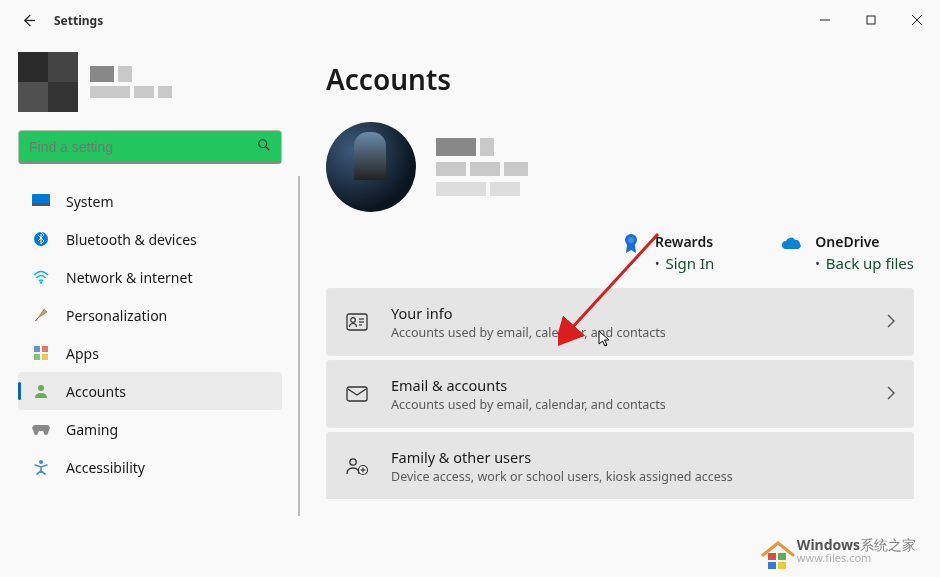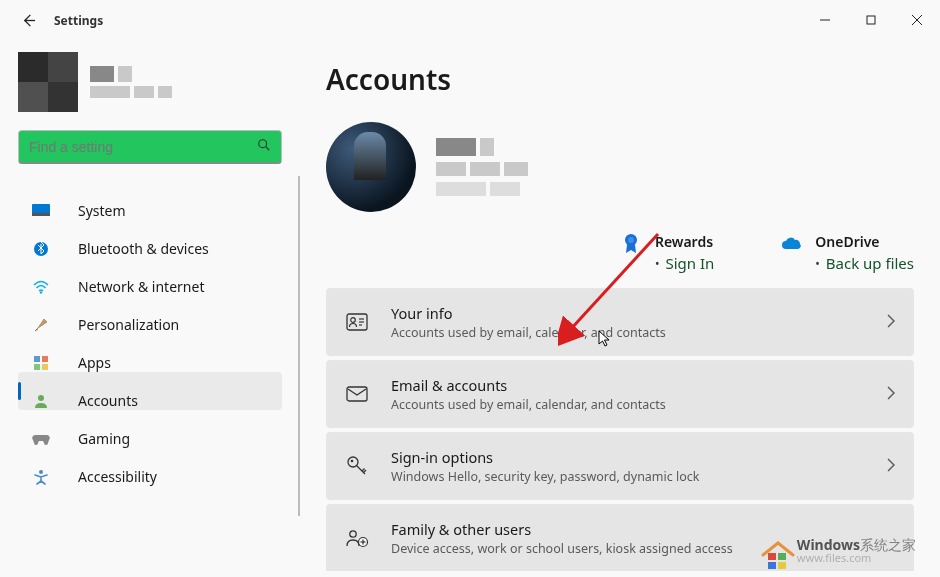--- a/index.html
+++ b/index.html
@@ -25,21 +25,21 @@
   .profile-text .row { display:flex; gap:4px; }
   .profile-text .blk { background:#c9c9c9; height:12px; }
   .search-wrap { padding: 8px 18px 12px 18px; }
   .search-box { width: 264px; height: 34px; border: 1px solid #bdbdbd; border-bottom: 2px solid #888; border-radius: 4px; background: #22c55e; display: flex; align-items: center; padding: 0 10px; }
   .search-box input { border: none; outline: none; flex: 1; font-size: 14px; background: transparent; color: #333; }
   .search-icon { font-size: 13px; color: #444; }
 
   .nav-scroll { position:relative; }
   .nav-scroll::after { content:""; position:absolute; right:0; top:0; width:2px; height:340px; background:#bbb; }
   .nav-list { list-style: none; padding: 6px 18px 0 18px; }
-  .nav-item { display: flex; align-items: flex-end; height: 38px; gap: 28px; padding: 0 14px; border-radius: 4px; font-size: 14px; cursor:pointer; }
+  .nav-item { display: flex; align-items: center; height: 38px; gap: 16px; padding: 0 14px; border-radius: 4px; font-size: 14px; cursor:pointer; }
   .nav-item.selected { background: #eaeaea; position:relative; }
   .nav-item.selected::before { content:""; position:absolute; left:0; top:10px; bottom:10px; width:3px; background:#0067c0; border-radius:2px; }
   .nav-icon { width: 18px; height: 18px; display:flex; align-items:center; justify-content:center; font-size:14px; }
   .nav-label { color:#1a1a1a; }
 
   
   .content { flex:1; padding: 20px 26px 0 26px; overflow-y:auto; }
   .page-title { font-size: 28px; font-weight: 600; margin-bottom: 24px; }
   .account-header { display:flex; align-items:center; gap:20px; margin-bottom: 20px; }
   .avatar { width: 90px; height: 90px; border-radius: 50%; background: radial-gradient(circle at 30% 30%, #3e5a7a, #0a1520 70%); position:relative; overflow:hidden; }
@@ -302,36 +302,20 @@
           </span>
         <div class="card-body">
           <span class="card-title">Email &amp; accounts</span>
           <span class="card-sub">Accounts used by email, calendar, and contacts</span>
         </div>
         <span class="chev"><svg width="8" height="14">
               <path d="M1 1 L7 7 L1 13" fill="none" stroke="#555" stroke-width="1.4"></path>
             </svg></span>
       </div>
 
-      <div class="card">
-        <span class="cicon">
-            <svg width="22" height="22" viewBox="0 0 22 22">
-              <circle cx="7" cy="7" r="5" fill="none" stroke="#333" stroke-width="1.3"></circle>
-              <circle cx="6" cy="6" r="1.3" fill="#333"></circle>
-              <path d="M10.5 10.5 L19 19 M16 16 L18.5 13.5 M17.5 17.5 L20 15" fill="none" stroke="#333" stroke-width="1.3"></path>
-            </svg>
-          </span>
-        <div class="card-body">
-          <span class="card-title">Sign-in options</span>
-          <span class="card-sub">Windows Hello, security key, password, dynamic lock</span>
-        </div>
-        <span class="chev"><svg width="8" height="14">
-              <path d="M1 1 L7 7 L1 13" fill="none" stroke="#555" stroke-width="1.4"></path>
-            </svg></span>
-      </div>
 
       <div class="card" style="border-bottom:none; border-bottom-left-radius:0; border-bottom-right-radius:0;">
         <span class="cicon">
             <svg width="24" height="20" viewBox="0 0 24 20">
               <circle cx="8" cy="6" r="3.2" fill="none" stroke="#333" stroke-width="1.3"></circle>
               <path d="M2 18 Q2 12 8 12 Q14 12 14 18" fill="none" stroke="#333" stroke-width="1.3"></path>
               <circle cx="18" cy="14" r="4.5" fill="#f9f9f9" stroke="#333" stroke-width="1.2"></circle>
               <line x1="18" y1="11.5" x2="18" y2="16.5" stroke="#333" stroke-width="1.2"></line>
               <line x1="15.5" y1="14" x2="20.5" y2="14" stroke="#333" stroke-width="1.2"></line>
             </svg>

